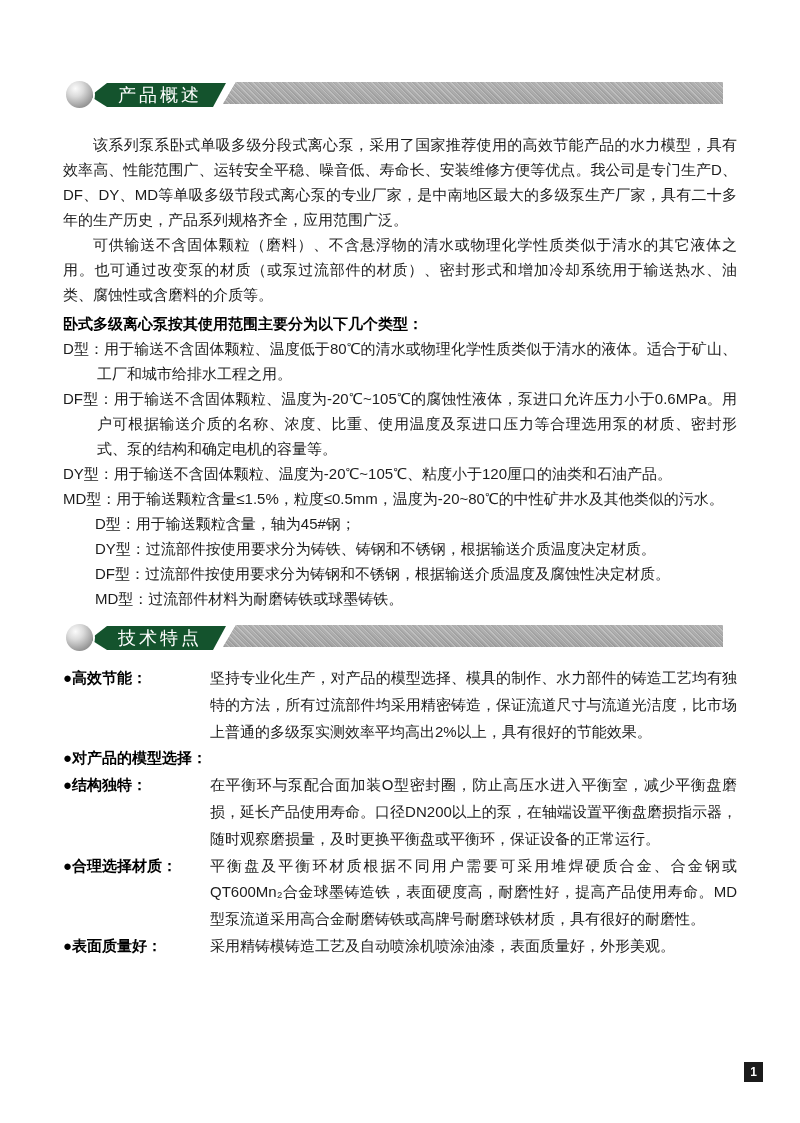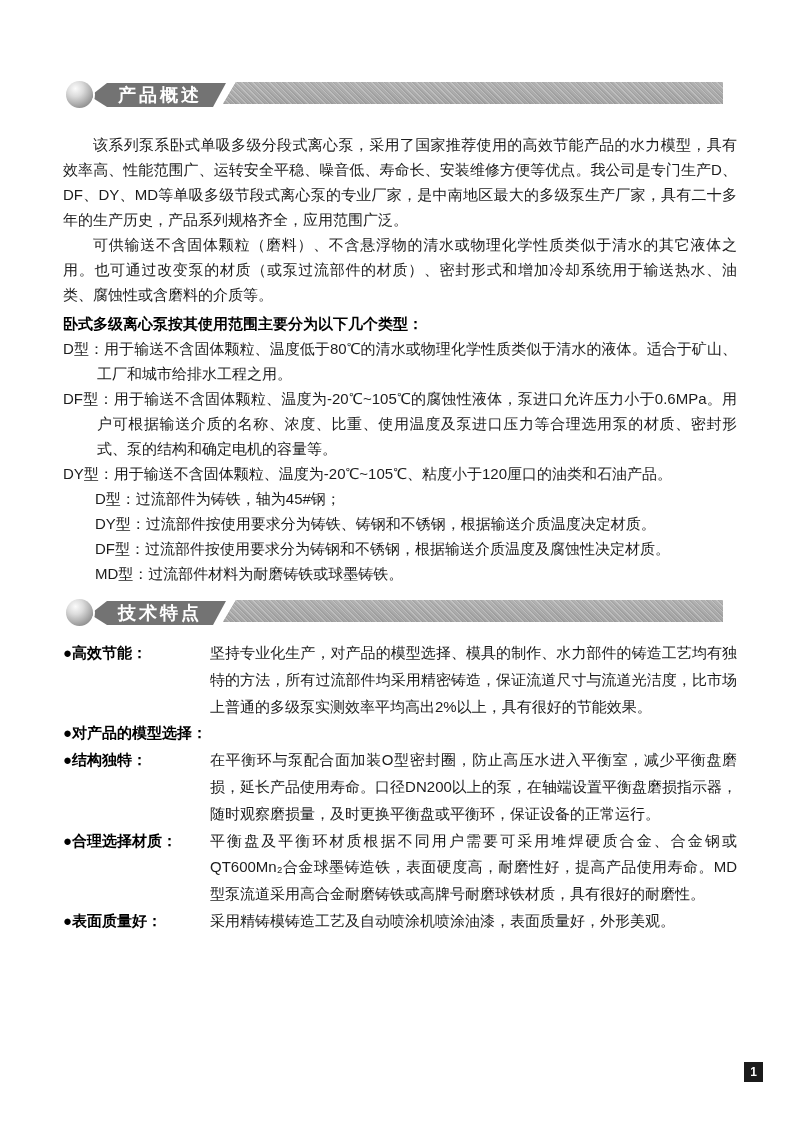--- a/index.html
+++ b/index.html
@@ -23,22 +23,22 @@
   .banner { position:relative; height:26px; margin-right:14px; }
   .ball {
     position:absolute; left:3px; top:-1px;
     width:27px; height:27px; border-radius:50%;
     background:radial-gradient(circle at 35% 28%, #fbfbfb 0%, #dcdcdc 30%, #b5b5b5 55%, #8d8d8d 80%, #7e7e7e 100%);
     box-shadow:0 0 0 2px #ffffff;
     z-index:2;
   }
   .banner-label {
     position:absolute; left:27px; top:1px; height:24px;
-    background:#737373; color:#ffffff;
-    font-weight:bold; font-size:18px; letter-spacing:3px;
+    background:#14532d; color:#ffffff;
+    font-weight:normal; font-size:18px; letter-spacing:3px;
     display:flex; align-items:center;
     padding:0 24px 0 28px;
     clip-path:polygon(0 55%, 17px 0, 100% 0, calc(100% - 13px) 100%, 17px 100%);
     z-index:1;
   }
   .banner-bar {
     position:absolute; left:160px; right:0; top:0; height:22px;
     background-color:#aaaaaa;
     background-image:
       repeating-linear-gradient(45deg, rgba(255,255,255,0.22) 0 1px, rgba(0,0,0,0.06) 1px 2px, rgba(255,255,255,0) 2px 4px),
@@ -84,25 +84,26 @@
 
     <p class="bold-head">卧式多级离心泵按其使用范围主要分为以下几个类型：</p>
     <div>
 
         <p class="hang"><span>D型：</span><span>用于输送不含固体颗粒、温度低于80℃的清水或物理化学性质类似于清水的液体。适合于矿山、工厂和城市给排水工程之用。</span></p>
 
         <p class="hang"><span>DF型：</span><span>用于输送不含固体颗粒、温度为-20℃~105℃的腐蚀性液体，泵进口允许压力小于0.6MPa。用户可根据输送介质的名称、浓度、比重、使用温度及泵进口压力等合理选用泵的材质、密封形式、泵的结构和确定电机的容量等。</span></p>
 
         <p class="hang"><span>DY型：</span><span>用于输送不含固体颗粒、温度为-20℃~105℃、粘度小于120厘口的油类和石油产品。</span></p>
 
+        <p class="hang"><span>MD型：</span><span>用于输送颗粒含量≤1.5%，粒度≤0.5mm，温度为-20~80℃的中性矿井水及其他类似的污水。</span></p>
       </div>
 
     <div>
 
-        <p class="indented"><span>D型：</span><span>过流部件为铸铁，轴为45#钢；</span></p>
+        <p class="indented"><span>D型：</span><span>用于输送颗粒含量，轴为45#钢；</span></p>
 
         <p class="indented"><span>DY型：</span><span>过流部件按使用要求分为铸铁、铸钢和不锈钢，根据输送介质温度决定材质。</span></p>
 
         <p class="indented"><span>DF型：</span><span>过流部件按使用要求分为铸钢和不锈钢，根据输送介质温度及腐蚀性决定材质。</span></p>
 
         <p class="indented"><span>MD型：</span><span>过流部件材料为耐磨铸铁或球墨铸铁。</span></p>
       </div>
 
     <div class="banner features">
       <span class="ball"></span>

